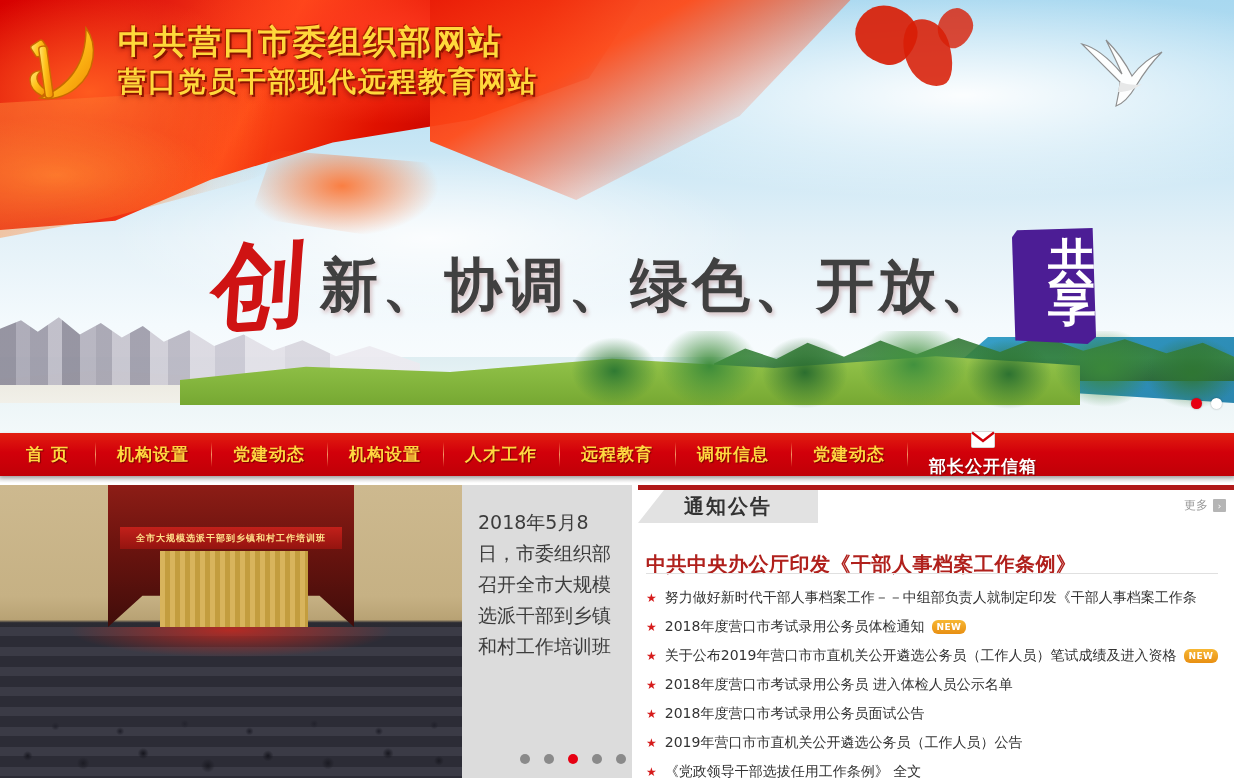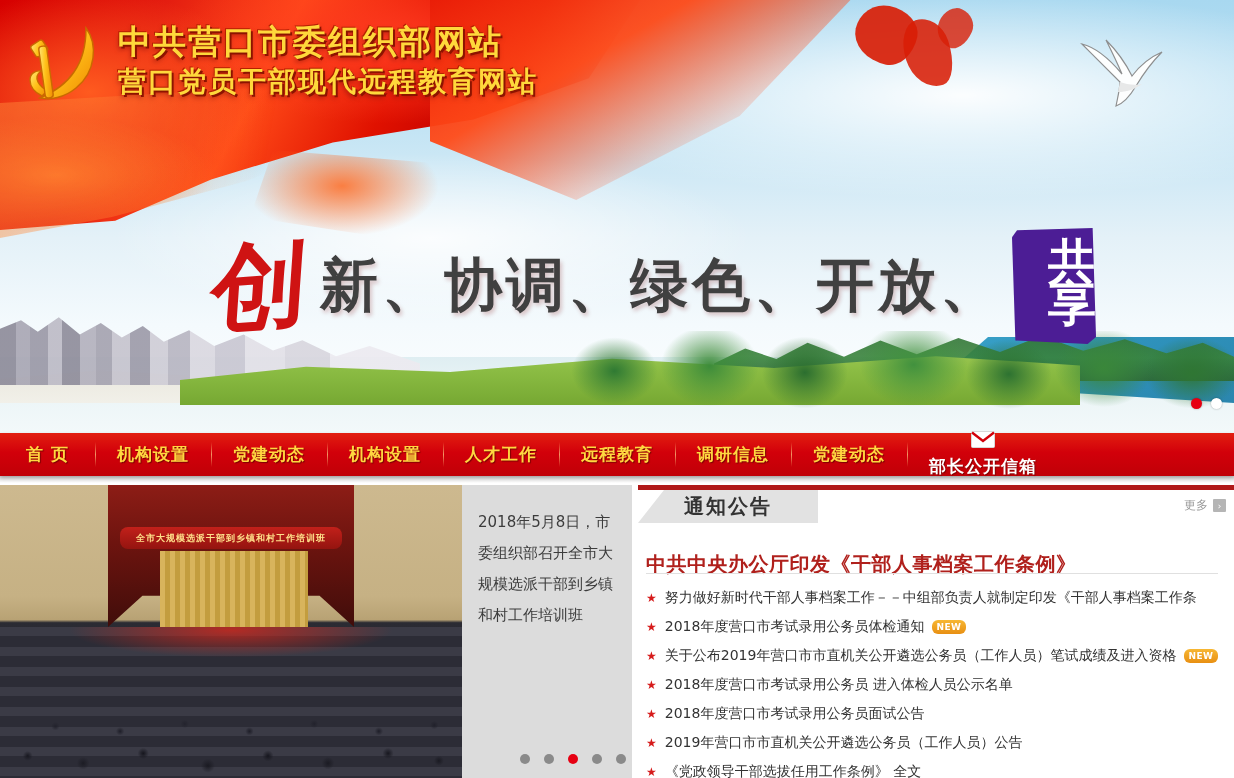--- a/index.html
+++ b/index.html
@@ -185,21 +185,20 @@
     position:absolute; left:108px; top:0; width:246px; height:142px;
     background:linear-gradient(to bottom,#8d1d16 0%,#6e140f 40%,#400d0a 100%);
     clip-path: polygon(0 0,100% 0,100% 100%,86% 78%,14% 78%,0 100%);
   }
   .hall-banner {
     position:absolute; left:120px; top:42px; width:222px; height:22px;
     background:linear-gradient(to bottom,#c2201a,#94140f);
     color:#ffe08a; font-size:9px; font-weight:bold; letter-spacing:1px;
     display:flex; align-items:center; justify-content:center; white-space:nowrap;
     font-family:"DejaVu Sans","Liberation Sans",sans-serif;
-    border-radius:8px;
   }
   .hall-curtain {
     position:absolute; left:160px; top:66px; width:148px; height:86px;
     background:repeating-linear-gradient(to right,#d8b45c 0px,#d8b45c 5px,#c39d3e 5px,#c39d3e 10px);
   }
   .hall-stage { position:absolute; left:120px; top:150px; width:228px; height:22px; background:linear-gradient(to bottom,#cdc6bc,#a8a198); }
   .hall-seats {
     position:absolute; left:0; top:142px; width:462px; height:151px;
     background:
       radial-gradient(ellipse 50% 26% at 50% 2%, rgba(200,40,30,.85) 0%, rgba(160,30,24,0) 70%),
@@ -222,21 +221,21 @@
       radial-gradient(circle 6px at 40% 56%, #23232d 0%, rgba(35,35,45,0) 70%),
       radial-gradient(circle 6px at 54% 62%, #1d1d27 0%, rgba(29,29,39,0) 70%),
       radial-gradient(circle 6px at 68% 56%, #22222c 0%, rgba(34,34,44,0) 70%),
       radial-gradient(circle 6px at 82% 62%, #1e1e28 0%, rgba(30,30,40,0) 70%),
       radial-gradient(circle 6px at 94% 57%, #21212b 0%, rgba(33,33,43,0) 70%);
   }
   .slide-caption {
     position:absolute; left:462px; top:0; width:170px; height:293px;
     background:#dcdcdc; padding:22px 16px 0 16px;
     font-family:"DejaVu Sans","Liberation Sans",sans-serif;
-    font-size:15px; line-height:31px; color:#3c3c3c;
+    font-size:19px; line-height:31px; color:#3c3c3c;
   }
   .slide-dots { position:absolute; left:520px; bottom:14px; display:flex; gap:14px; }
   .sdot { width:10px; height:10px; border-radius:50%; background:#8a8a8a; cursor:pointer; }
   .sdot.on { background:#e60012; }
 
   
   .notice { position:relative; width:602px; height:293px; }
   .notice-topbar { position:absolute; left:6px; top:0; width:596px; height:5px; background:#b01818; }
   .notice-tab {
     position:absolute; left:6px; top:5px; width:180px; height:33px;

